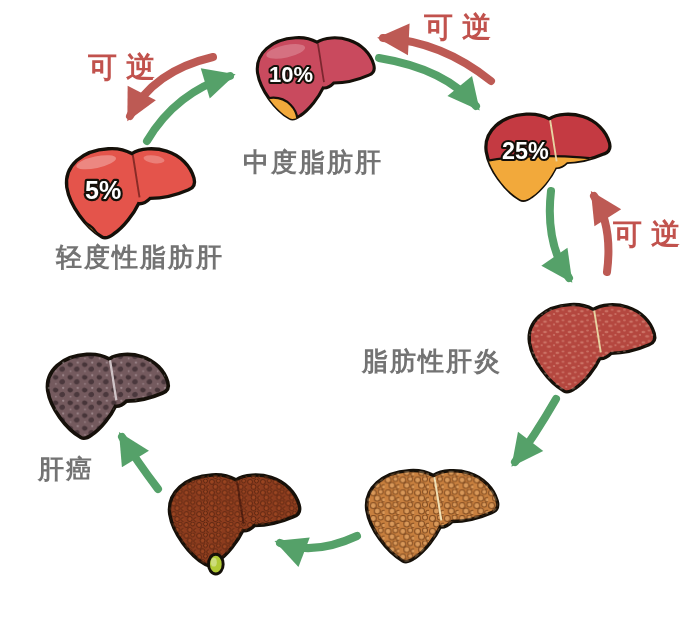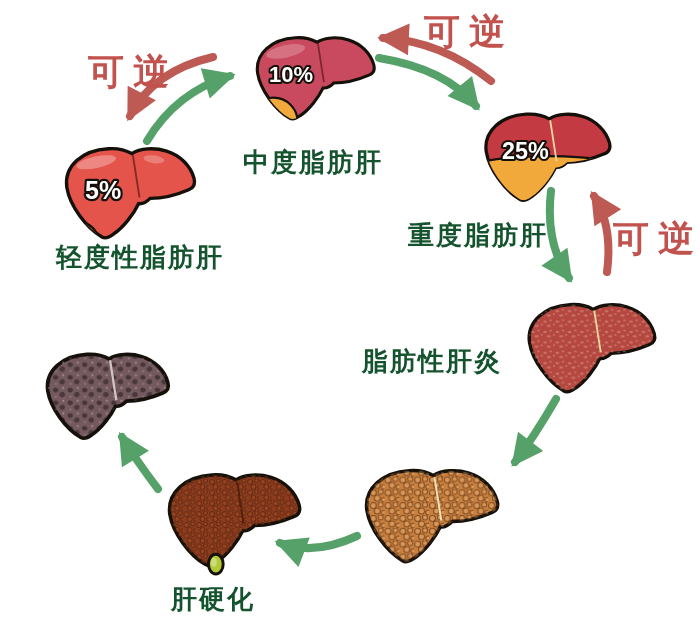--- a/index.html
+++ b/index.html
@@ -2,24 +2,24 @@
 <html><head>
 <meta charset="utf-8">
 <style>
   html,body{margin:0;padding:0;background:#ffffff;}
   #canvas{
     position:relative;width:700px;height:623px;background:#ffffff;overflow:hidden;
     font-family:"Liberation Sans","DejaVu Sans",sans-serif;
   }
   .stage-label{
     position:absolute;font-weight:bold;font-size:26px;letter-spacing:2px;
-    color:#14532d;white-space:nowrap;
+    color:#737373;white-space:nowrap;
   }
   .rev-label{
-    position:absolute;font-weight:bold;font-size:36px;color:#c1524d;
+    position:absolute;font-weight:bold;font-size:29px;color:#c1524d;
     white-space:nowrap;letter-spacing:9px;
   }
   .liver{position:absolute;}
   #arrow-layer{position:absolute;left:0;top:0;z-index:1;}
   .liver,.stage-label,.rev-label{z-index:2;}
   svg text.pct{
     font-family:"Liberation Sans","DejaVu Sans",sans-serif;font-weight:800;
     fill:#ffffff;stroke:#151009;stroke-width:9px;paint-order:stroke;
     stroke-linejoin:round;
   }
@@ -108,21 +108,20 @@
   <div class="stage-label" style="left:243px;top:145px">中度脂肪肝</div>
 
   <svg class="liver" style="left:475px;top:106px" width="140" height="106" viewBox="0 0 300 220">
     <use href="#liver-shape" stroke="#151009" stroke-width="7" fill="#c43a42"></use>
     <g clip-path="url(#liver-clip)">
       <path d="M 14,116 C 90,100 210,100 292,114 L 296,220 L 10,220 Z" fill="#f2a93b" stroke="#151009" stroke-width="5"></path>
       <path d="M 161,27 C 166,56 170,86 175,115" fill="none" stroke="#e7d3a2" stroke-width="4"></path>
     </g>
     <text class="pct" x="58" y="110" font-size="50">25%</text>
   </svg>
-  <div class="stage-label" style="left:408px;top:218px">重度脂肪肝</div>
 
   <svg class="liver" style="left:518px;top:298px" width="142" height="104" viewBox="0 0 300 220">
     <use href="#liver-shape" stroke="#151009" stroke-width="7" fill="#b4473f"></use>
     <g clip-path="url(#liver-clip)">
       <rect x="0" y="0" width="300" height="220" fill="url(#pat-speckle)"></rect>
       <path d="M 161,27 C 166,56 170,86 175,115" fill="none" stroke="#e7d3a2" stroke-width="4"></path>
     </g>
   </svg>
   <div class="stage-label" style="left:362px;top:344px">脂肪性肝炎</div>
 
@@ -138,27 +137,27 @@
     <use href="#liver-shape" stroke="#151009" stroke-width="7" fill="#8c3c1e"></use>
     <g clip-path="url(#liver-clip)">
       <rect x="0" y="0" width="300" height="220" fill="url(#pat-nodule)"></rect>
       <path d="M 161,27 C 166,56 170,86 175,115" fill="none" stroke="rgba(40,10,5,0.5)" stroke-width="4"></path>
     </g>
     <g>
       <ellipse cx="118" cy="196" rx="15" ry="20" fill="#b2ca35" stroke="#151009" stroke-width="6"></ellipse>
       <ellipse cx="114" cy="192" rx="6" ry="9" fill="rgba(255,255,255,0.35)"></ellipse>
     </g>
   </svg>
-  <div class="stage-label" style="left:171px;top:582px">肝硬化</div>
 
   <svg class="liver" style="left:35px;top:348px" width="140" height="100" viewBox="0 0 300 220">
     <use href="#liver-shape" stroke="#151009" stroke-width="8" fill="#745a5e"></use>
     <g clip-path="url(#liver-clip)">
       <rect x="0" y="0" width="300" height="220" fill="url(#pat-lump)"></rect>
       <path d="M 161,27 C 166,56 170,86 175,115" fill="none" stroke="#cfc3c6" stroke-width="5"></path>
     </g>
   </svg>
+  <div class="stage-label" style="left:38px;top:452px">肝癌</div>
 
   <div class="rev-label" style="left:88px;top:48px">可逆</div>
   <div class="rev-label" style="left:424px;top:8px">可逆</div>
   <div class="rev-label" style="left:613px;top:215px">可逆</div>
 
 </div>
 
 </body></html>

